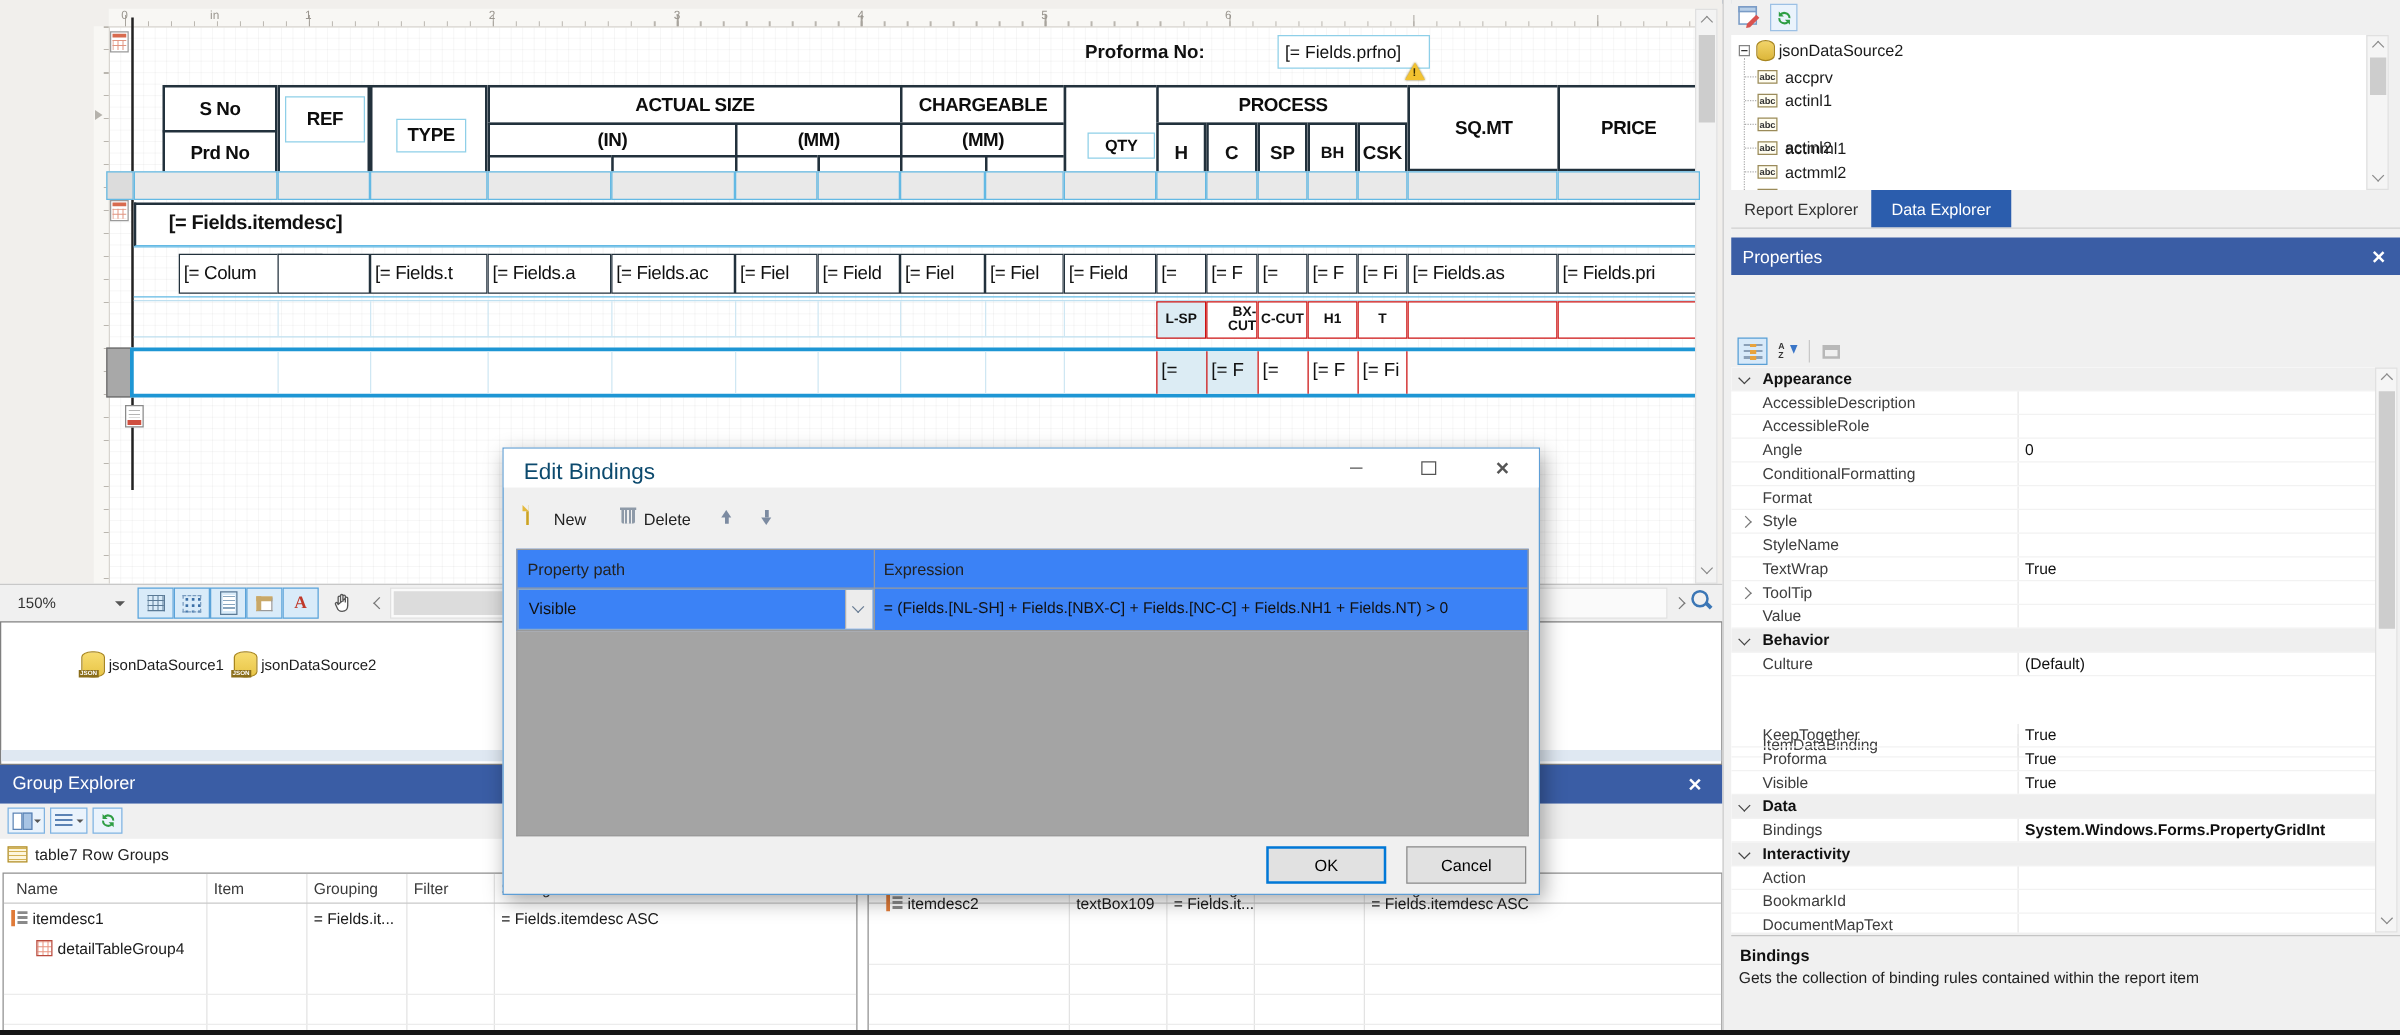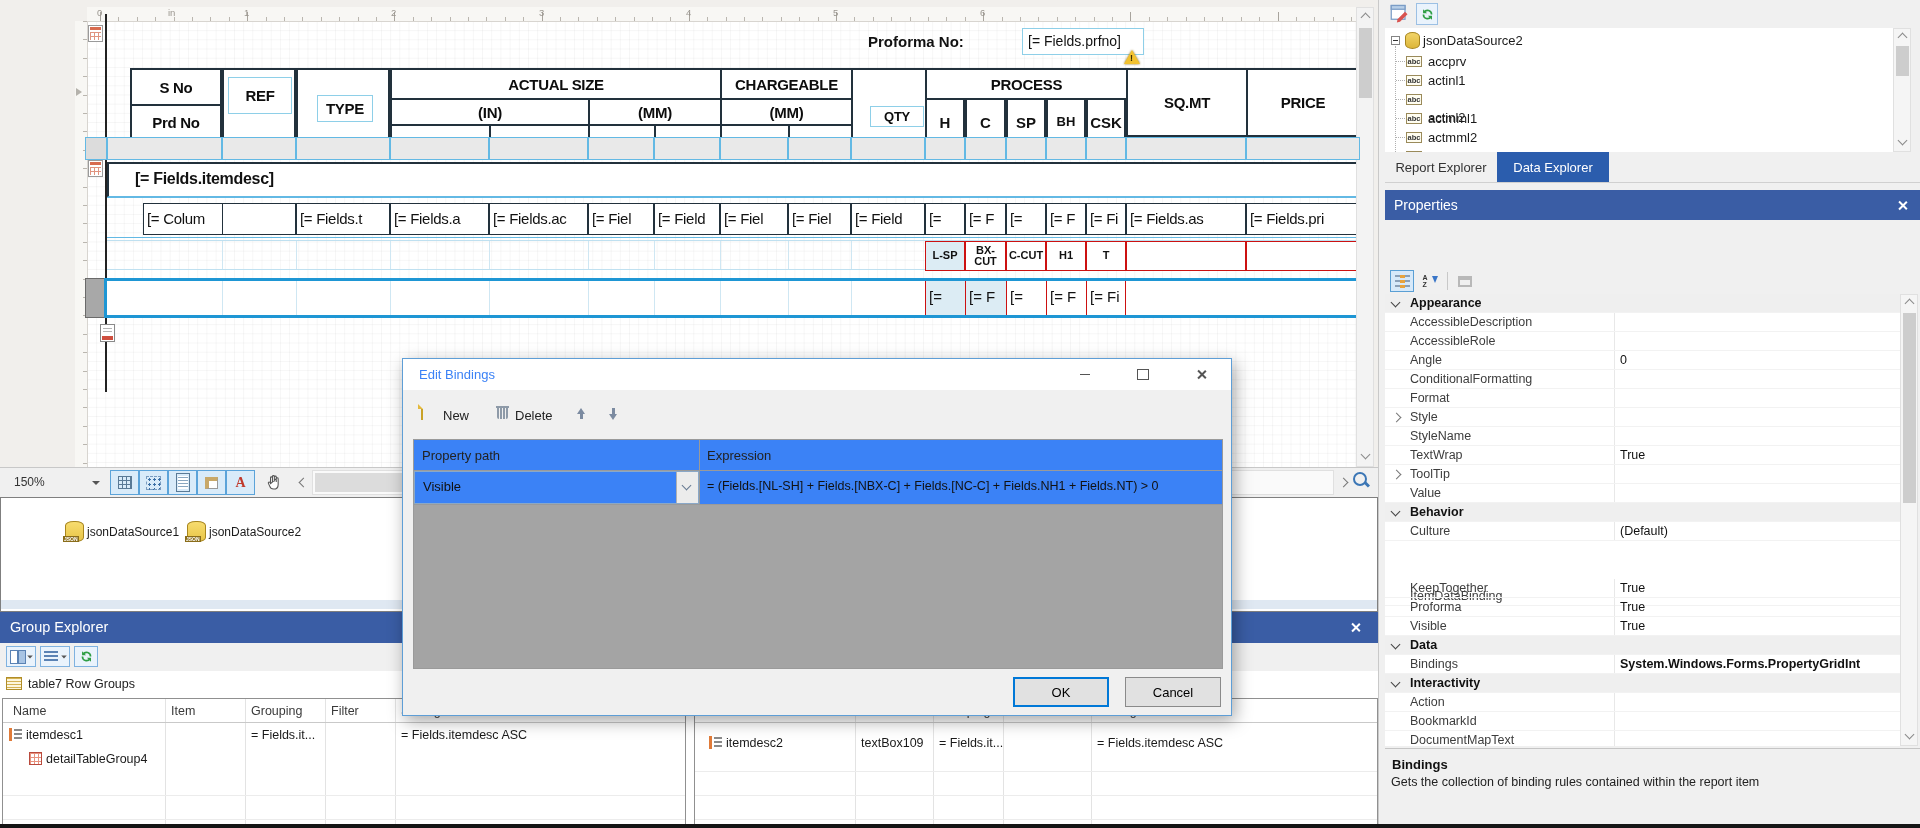--- a/index.html
+++ b/index.html
@@ -26,21 +26,21 @@
   #v-ruler{left:75px;top:21px;width:12px;height:446px;background:#f8f7f4;border-right:1px solid #d8d5d0}
   #v-ruler .minor{position:absolute;top:0;bottom:0;right:0;width:4px;
     background-image:repeating-linear-gradient(to bottom,#bab6af 0 1px,transparent 1px 18.4px)}
   .hcell{position:absolute;border:2px solid var(--table-border);background:#fff;display:flex;align-items:center;justify-content:center;
     font-weight:bold;font-size:15px;letter-spacing:-.3px;color:#0d0d0d;box-sizing:border-box}
   .selbox{position:absolute;border:1.5px solid #8ecfe8;box-sizing:border-box;display:flex;align-items:center;justify-content:center;font-weight:bold;font-size:15px}
   .bandcell{position:absolute;top:0;height:23px;background:#e9e9e9;border:1px solid var(--designer-blue);box-sizing:border-box}
   .dcell{position:absolute;top:0;height:32px;border:1px solid var(--table-border);box-sizing:border-box;
     font-size:15px;letter-spacing:-.3px;line-height:29px;padding-left:3px;overflow:hidden;white-space:nowrap;background:#fff}
   .redcell{position:absolute;top:0;height:30px;border:1.5px solid var(--red-border);box-sizing:border-box;background:#fff;
-    display:flex;align-items:center;justify-content:center;text-align:center;font-weight:bold;font-size:11px;line-height:1.02}
+    display:flex;align-items:center;justify-content:center;text-align:right;font-weight:bold;font-size:11px;line-height:1.02}
   .selcell{position:absolute;top:0;height:34px;box-sizing:border-box;font-size:15px;line-height:32px;padding-left:3px;overflow:hidden}
   
   .tbl-margin-ico{position:absolute;width:15px;height:17px;background:#fff;border:1px solid #9a9a9a;box-sizing:border-box}
   .tbl-margin-ico::before{content:"";position:absolute;left:1px;right:1px;top:1px;height:3px;background:#d86b4f}
   .tbl-margin-ico::after{content:"";position:absolute;left:1px;right:1px;top:6px;bottom:1px;
     background-image:linear-gradient(#e09480 1px,transparent 1px),linear-gradient(90deg,#e09480 1px,transparent 1px);background-size:4px 4px}
   .page-ico{position:absolute;width:15px;height:18px;background:#fff;border:1px solid #8a8a8a;box-sizing:border-box}
   .page-ico::before{content:"";position:absolute;left:2px;right:2px;top:3px;height:6px;
     background-image:repeating-linear-gradient(#b5b5b5 0 1px,transparent 1px 3px)}
   .page-ico::after{content:"";position:absolute;left:1px;right:1px;bottom:1px;height:4px;background:#cf4f3f}
@@ -381,38 +381,38 @@
       <div class="gth" style="position: absolute; left: 18px;">Name</div>
       <div class="gth" style="position: absolute; left: 166px;">Item</div>
       <div class="gth" style="position: absolute; left: 244px;">Grouping</div>
       <div class="gth" style="position: absolute; left: 314px;">Filter</div>
       <div class="gth" style="position: absolute; left: 402px;">Sorting</div>
       <div class="gtv" style="position: absolute; left: 160px;"></div>
       <div class="gtv" style="position: absolute; left: 238px;"></div>
       <div class="gtv" style="position: absolute; left: 308px;"></div>
       <div class="gtv" style="position: absolute; left: 396px;"></div>
       <div style="position: absolute; left: 0px; right: 0px; top: 23px; height: 1px; background: rgb(201, 201, 201);"></div>
-      <div style="position: absolute; left: 0px; right: 0px; top: 32px; height: 24px;">
+      <div style="position: absolute; left: 0px; right: 0px; top: 12px; height: 24px;">
         <div class="group-ico" style="position: absolute; left: 14px; top: 5px;"></div>
         <div class="gtcell" style="position: absolute; left: 31px; width: 132px;">itemdesc2</div>
         <div class="gtcell" style="position: absolute; left: 166px; width: 74px;">textBox109</div>
         <div class="gtcell" style="position: absolute; left: 244px; width: 66px;">= Fields.it...</div>
         <div class="gtcell" style="position: absolute; left: 314px; width: 84px;"></div>
         <div class="gtcell" style="position: absolute; left: 402px; width: 270px;">= Fields.itemdesc ASC</div>
       </div>
       <div class="gtrow-sep" style="position: absolute; top: 72px;"></div>
       <div class="gtrow-sep" style="position: absolute; top: 96px;"></div>
       <div class="gtrow-sep" style="position: absolute; top: 120px;"></div>
     </div>
 
   <div class="abs" style="left:0;top:824px;width:1920px;height:4px;background:#151515;z-index:55"></div>
 
   <div id="dlg" class="abs">
     <div class="abs" style="left:0;top:0;width:828px;height:31px;background:#fff">
-      <span class="abs" style="left:16px;top:8px;font-size:13px;color:#3b82f6">Edit Bindings</span>
+      <span class="abs" style="left:16px;top:8px;font-size:18px;color:#0c4a6e">Edit Bindings</span>
       <div class="winbtn" style="left:660px">
           <span class="minline"></span>
         </div>
       <div class="winbtn" style="left:718px">
           <span class="maxbox"></span>
         </div>
       <div class="winbtn" style="left:776px">
           <span class="cross dark"></span>
         </div>
     </div>

